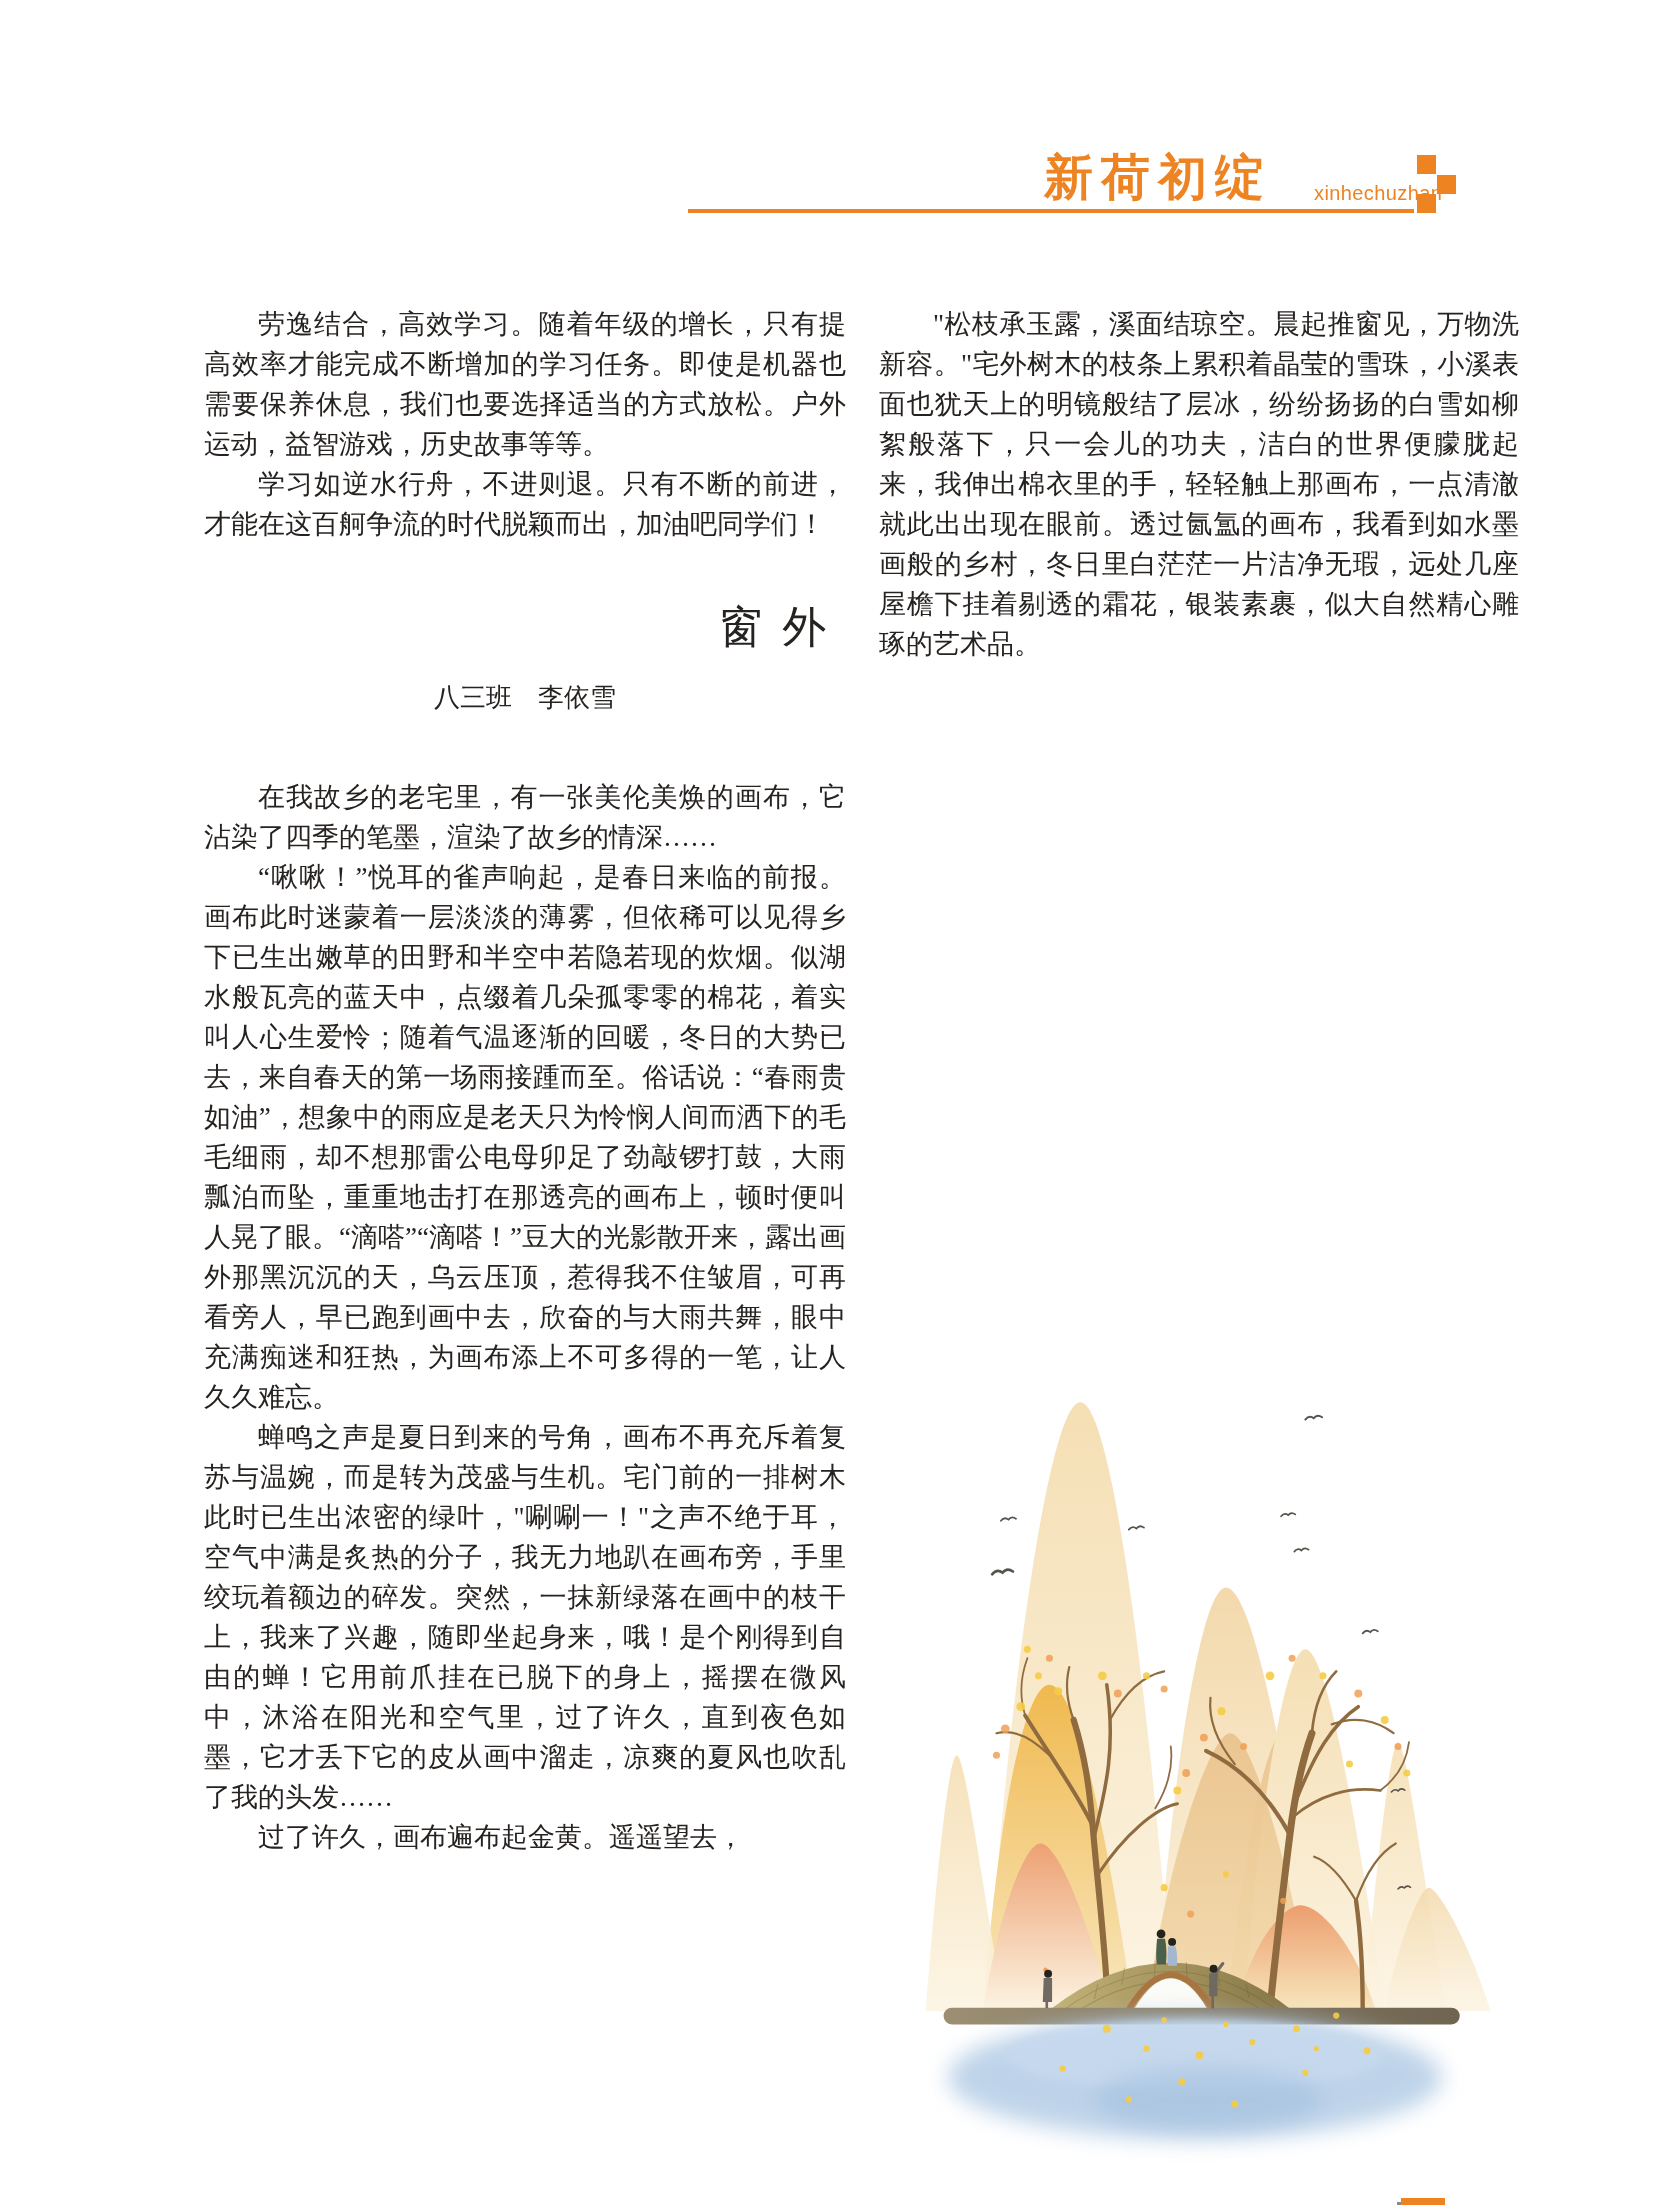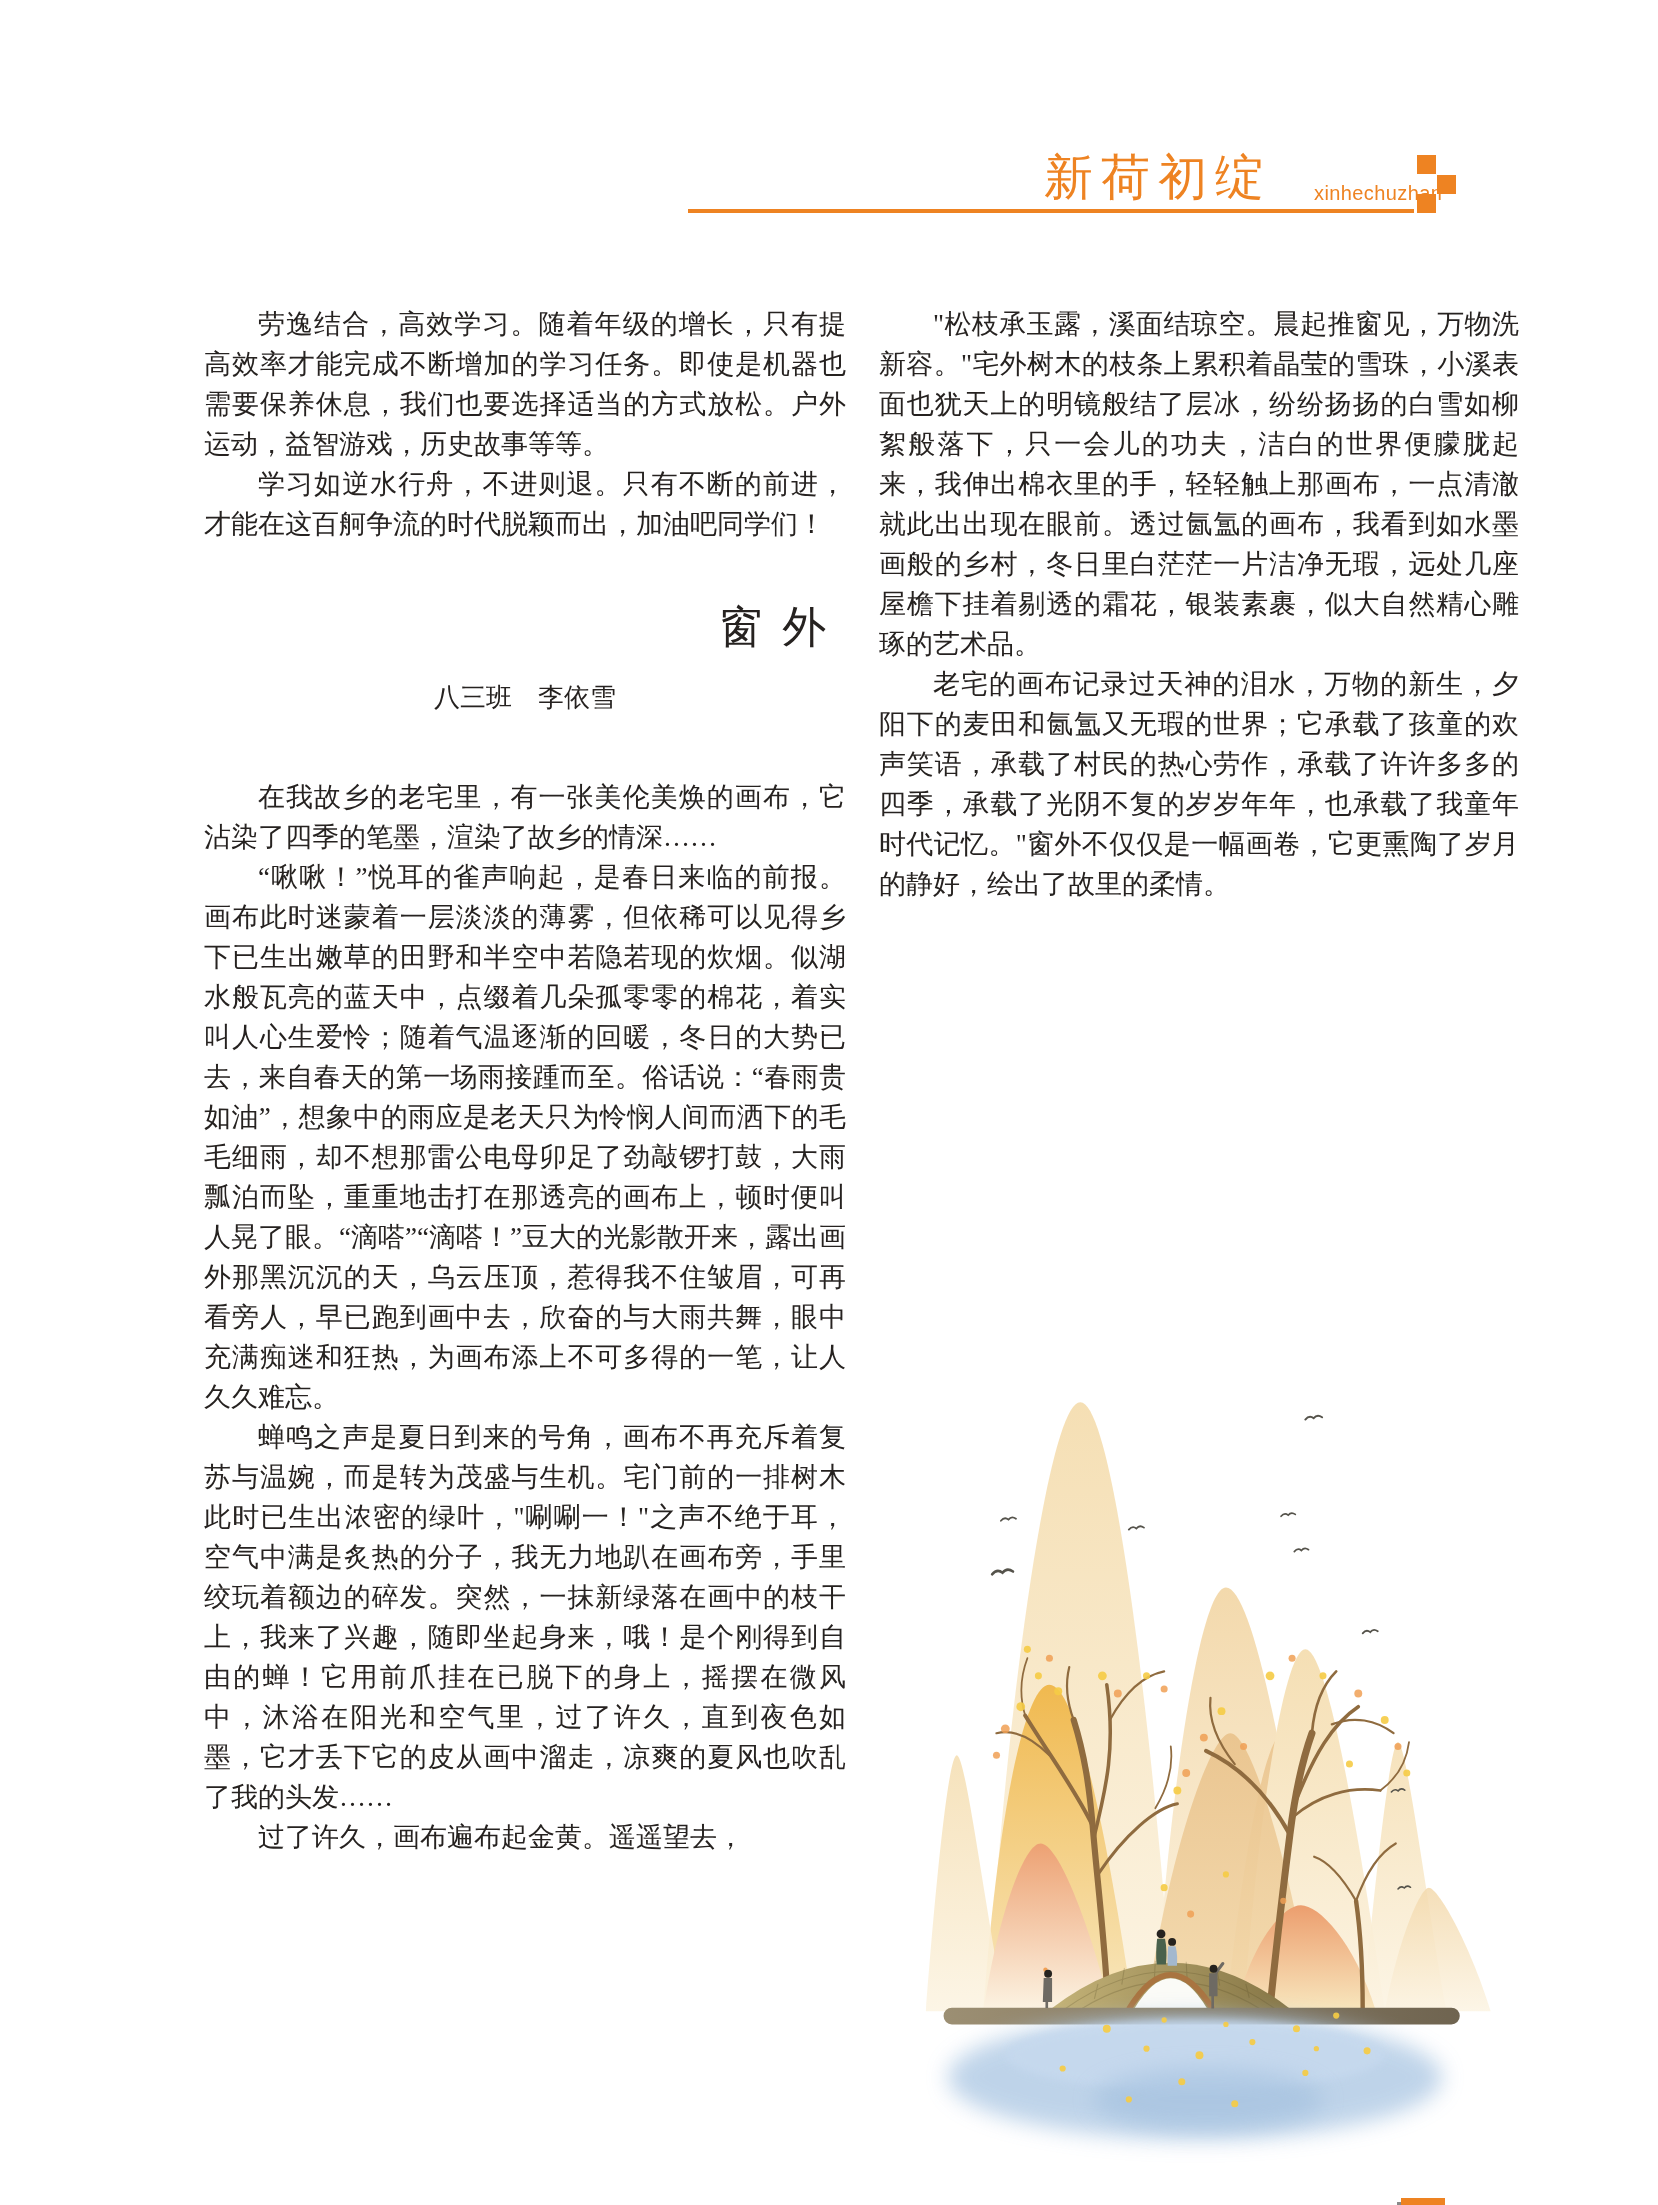--- a/index.html
+++ b/index.html
@@ -5,21 +5,21 @@
   :root { --accent:#EE8322; --ink:#262220; }
   html,body{margin:0;padding:0;}
   body{
     position:relative; width:1659px; height:2347px; background:#ffffff;
     font-family:"Liberation Serif","DejaVu Serif",serif; color:var(--ink);
     overflow:hidden;
   }
   
   .brand{
     position:absolute; left:1044px; top:153px; font-size:49px; line-height:1;
-    font-weight:normal; color:var(--accent); letter-spacing:8px; white-space:nowrap;
+    font-weight:bold; color:var(--accent); letter-spacing:8px; white-space:nowrap;
   }
   .brand-roman{
     position:absolute; left:1314px; top:183px; font-size:20px; line-height:1;
     color:var(--accent); font-family:"Liberation Sans","DejaVu Sans",sans-serif;
     letter-spacing:0.4px;
   }
   .header-line{position:absolute; left:688px; top:209px; width:726px; height:4.4px; background:var(--accent);}
   .sq{position:absolute; width:19.4px; height:19.4px; background:var(--accent);}
   #sq1{left:1417px; top:155px;}
   #sq2{left:1437px; top:175px;}
@@ -66,21 +66,20 @@
       <p class="para">在我故乡的老宅里，有一张美伦美焕的画布，它沾染了四季的笔墨，渲染了故乡的情深……</p>
       <p class="para">“啾啾！”悦耳的雀声响起，是春日来临的前报。画布此时迷蒙着一层淡淡的薄雾，但依稀可以见得乡下已生出嫩草的田野和半空中若隐若现的炊烟。似湖水般瓦亮的蓝天中，点缀着几朵孤零零的棉花，着实叫人心生爱怜；随着气温逐渐的回暖，冬日的大势已去，来自春天的第一场雨接踵而至。俗话说：“春雨贵如油”，想象中的雨应是老天只为怜悯人间而洒下的毛毛细雨，却不想那雷公电母卯足了劲敲锣打鼓，大雨瓢泊而坠，重重地击打在那透亮的画布上，顿时便叫人晃了眼。“滴嗒”“滴嗒！”豆大的光影散开来，露出画外那黑沉沉的天，乌云压顶，惹得我不住皱眉，可再看旁人，早已跑到画中去，欣奋的与大雨共舞，眼中充满痴迷和狂热，为画布添上不可多得的一笔，让人久久难忘。</p>
       <p class="para">蝉鸣之声是夏日到来的号角，画布不再充斥着复苏与温婉，而是转为茂盛与生机。宅门前的一排树木此时已生出浓密的绿叶，"唰唰一！"之声不绝于耳，空气中满是炙热的分子，我无力地趴在画布旁，手里绞玩着额边的碎发。突然，一抹新绿落在画中的枝干上，我来了兴趣，随即坐起身来，哦！是个刚得到自由的蝉！它用前爪挂在已脱下的身上，摇摆在微风中，沐浴在阳光和空气里，过了许久，直到夜色如墨，它才丢下它的皮从画中溜走，凉爽的夏风也吹乱了我的头发……</p>
       <p class="para">过了许久，画布遍布起金黄。遥遥望去，</p>
     </div>
 </div>
 
 <div class="col" id="right-col">
   <div id="right-article-paragraphs">
       <p class="para">"松枝承玉露，溪面结琼空。晨起推窗见，万物洗新容。"宅外树木的枝条上累积着晶莹的雪珠，小溪表面也犹天上的明镜般结了层冰，纷纷扬扬的白雪如柳絮般落下，只一会儿的功夫，洁白的世界便朦胧起来，我伸出棉衣里的手，轻轻触上那画布，一点清澈就此出出现在眼前。透过氤氲的画布，我看到如水墨画般的乡村，冬日里白茫茫一片洁净无瑕，远处几座屋檐下挂着剔透的霜花，银装素裹，似大自然精心雕琢的艺术品。</p>
-      <p class="para">老宅的画布记录过天神的泪水，万物的新生，夕阳下的麦田和氤氲又无瑕的世界；它承载了孩童的欢声笑语，承载了村民的热心劳作，承载了许许多多的四季，承载了光阴不复的岁岁年年，也承载了我童年时代记忆。"窗外不仅仅是一幅画卷，它更熏陶了岁月的静好，绘出了故里的柔情。</p>
     </div>
 </div>
 
 <svg id="illustration" viewBox="0 0 1380 1820" xmlns="http://www.w3.org/2000/svg">
   <defs>
     <linearGradient id="gCream" x1="0" y1="0" x2="0" y2="1">
       <stop offset="0" stop-color="#F5DFB4"></stop>
       <stop offset="1" stop-color="#FCF4E3"></stop>
     </linearGradient>
     <linearGradient id="gGold" x1="0" y1="0" x2="0" y2="1">

